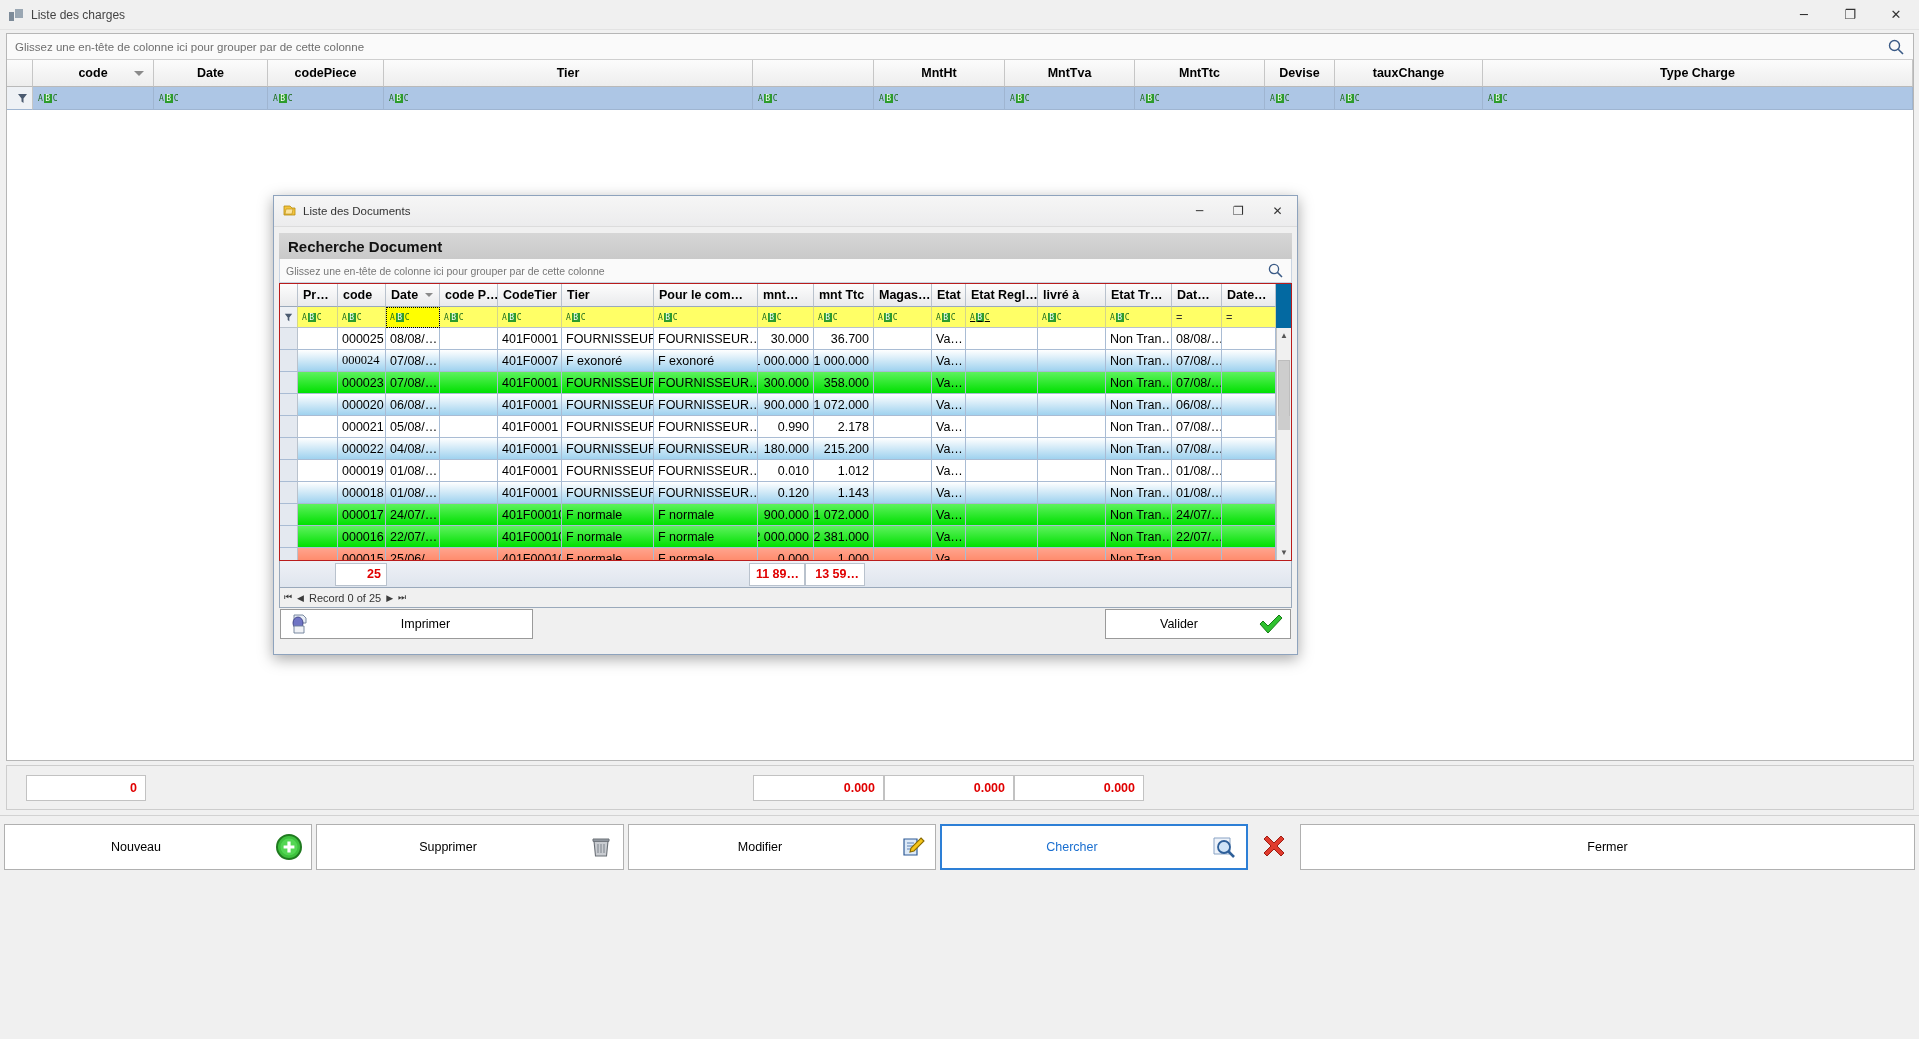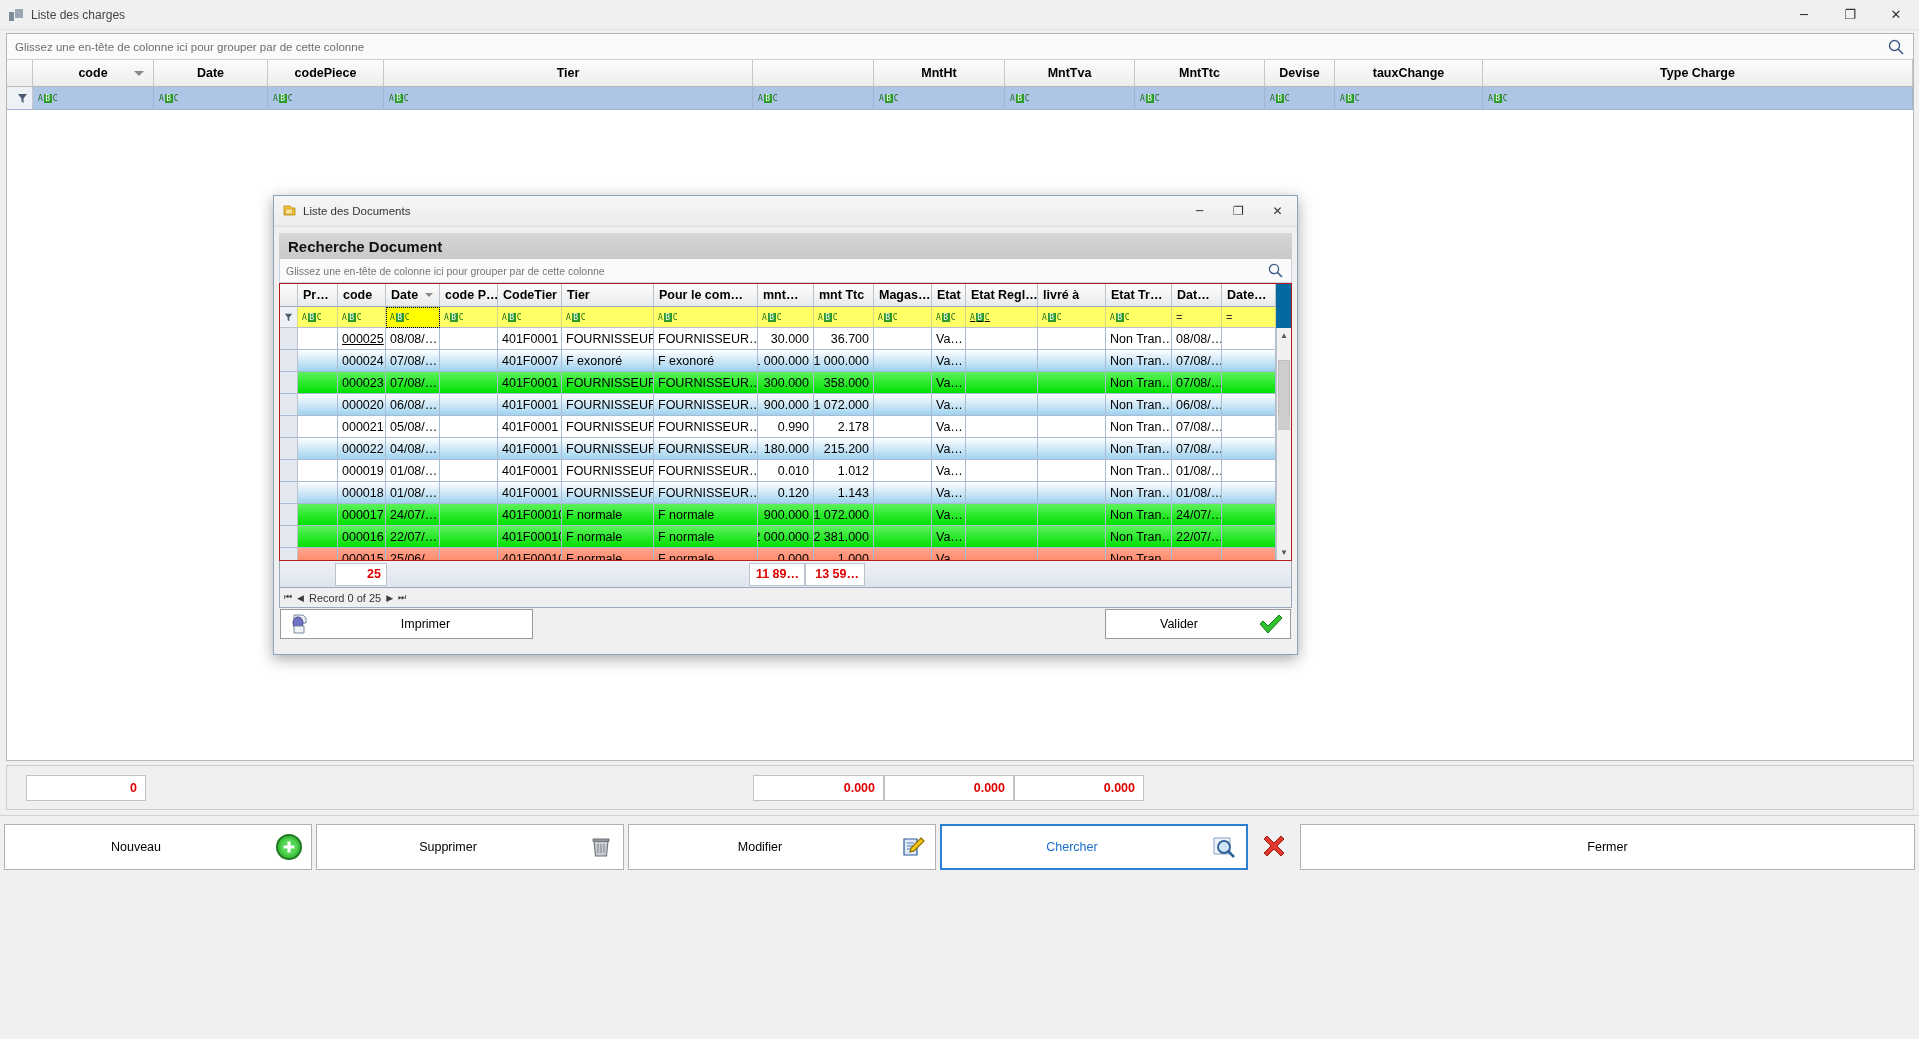--- a/index.html
+++ b/index.html
@@ -534,40 +534,40 @@
             <span class="eq">=</span>
           </div>
           <div class="c" style="width: 54px;">
             <span class="eq">=</span>
           </div>
         </div>
       <div id="dg-body">
           <div class="dg-row dg-data row-white">
             <div class="c ind" style="width: 18px;"></div>
             <div class="c" style="width: 40px;"></div>
-            <div class="c" style="width: 48px; text-decoration: underline;">000025</div>
+            <div class="c" style="width: 48px;">000025</div>
             <div class="c" style="width: 54px;">08/08/…</div>
             <div class="c" style="width: 58px;"></div>
             <div class="c" style="width: 64px;">401F0001</div>
             <div class="c" style="width: 92px;">FOURNISSEUR…</div>
             <div class="c" style="width: 104px;">FOURNISSEUR…</div>
             <div class="c num" style="width: 56px;">30.000</div>
             <div class="c num" style="width: 60px;">36.700</div>
             <div class="c" style="width: 58px;"></div>
             <div class="c" style="width: 34px;">Va…</div>
             <div class="c" style="width: 72px;"></div>
             <div class="c" style="width: 68px;"></div>
             <div class="c" style="width: 66px;">Non Tran…</div>
             <div class="c" style="width: 50px;">08/08/…</div>
             <div class="c" style="width: 54px;"></div>
           </div>
           <div class="dg-row dg-data row-blue">
             <div class="c ind" style="width: 18px;"></div>
             <div class="c" style="width: 40px;"></div>
-            <div class="c" style="width: 48px;">000024</div>
+            <div class="c" style="width: 48px; font-family: Liberation Serif, serif;">000024</div>
             <div class="c" style="width: 54px;">07/08/…</div>
             <div class="c" style="width: 58px;"></div>
             <div class="c" style="width: 64px;">401F0007</div>
             <div class="c" style="width: 92px;">F exonoré</div>
             <div class="c" style="width: 104px;">F exonoré</div>
             <div class="c num" style="width: 56px;">1 000.000</div>
             <div class="c num" style="width: 60px;">1 000.000</div>
             <div class="c" style="width: 58px;"></div>
             <div class="c" style="width: 34px;">Va…</div>
             <div class="c" style="width: 72px;"></div>

